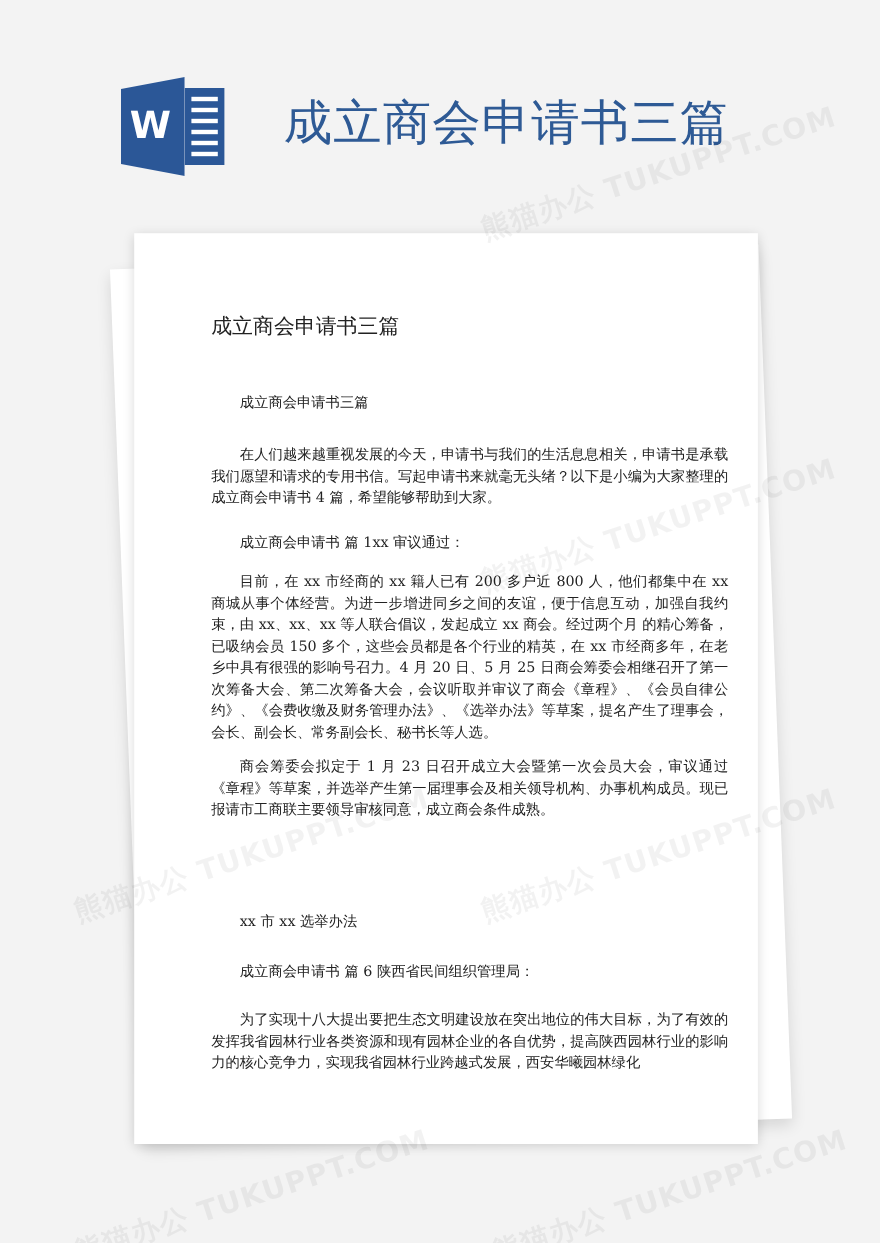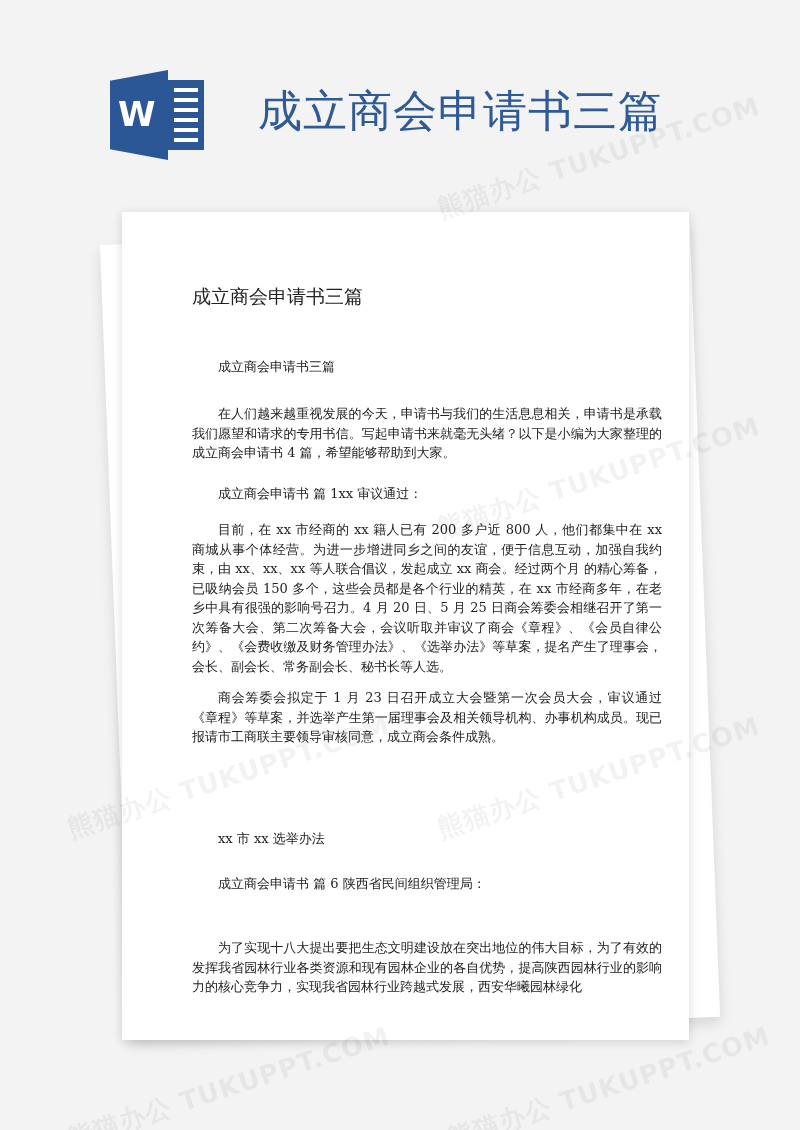--- a/index.html
+++ b/index.html
@@ -76,21 +76,21 @@
 
 <div class="sheet">
   <div class="doc-title">成立商会申请书三篇</div>
   <div class="p lead" style="top:145px">成立商会申请书三篇</div>
   <div class="p indent" style="top:192px">在人们越来越重视发展的今天，申请书与我们的生活息息相关，申请书是承载我们愿望和请求的专用书信。写起申请书来就毫无头绪？以下是小编为大家整理的成立商会申请书 4 篇，希望能够帮助到大家。</div>
   <div class="p lead" style="top:272px">成立商会申请书 篇 1xx 审议通过：</div>
   <div class="p indent" style="top:308px">目前，在 xx 市经商的 xx 籍人已有 200 多户近 800 人，他们都集中在 xx 商城从事个体经营。为进一步增进同乡之间的友谊，便于信息互动，加强自我约束，由 xx、xx、xx 等人联合倡议，发起成立 xx 商会。经过两个月 的精心筹备，已吸纳会员 150 多个，这些会员都是各个行业的精英，在 xx 市经商多年，在老乡中具有很强的影响号召力。4 月 20 日、5 月 25 日商会筹委会相继召开了第一次筹备大会、第二次筹备大会，会议听取并审议了商会《章程》、《会员自律公约》、《会费收缴及财务管理办法》、《选举办法》等草案，提名产生了理事会，会长、副会长、常务副会长、秘书长等人选。</div>
   <div class="p indent" style="top:476px">商会筹委会拟定于 1 月 23 日召开成立大会暨第一次会员大会，审议通过《章程》等草案，并选举产生第一届理事会及相关领导机构、办事机构成员。现已报请市工商联主要领导审核同意，成立商会条件成熟。</div>
   <div class="p lead" style="top:617px">xx 市 xx 选举办法</div>
   <div class="p lead" style="top:662px">成立商会申请书 篇 6 陕西省民间组织管理局：</div>
-  <div class="p indent" style="top:726px">为了实现十八大提出要把生态文明建设放在突出地位的伟大目标，为了有效的发挥我省园林行业各类资源和现有园林企业的各自优势，提高陕西园林行业的影响力的核心竞争力，实现我省园林行业跨越式发展，西安华曦园林绿化</div>
+  <div class="p indent" style="top:706px">为了实现十八大提出要把生态文明建设放在突出地位的伟大目标，为了有效的发挥我省园林行业各类资源和现有园林企业的各自优势，提高陕西园林行业的影响力的核心竞争力，实现我省园林行业跨越式发展，西安华曦园林绿化</div>
 </div>
 
 <div class="watermark" style="left:430px;top:140px">熊猫办公 TUKUPPT.COM</div>
 <div class="watermark" style="left:430px;top:460px">熊猫办公 TUKUPPT.COM</div>
 <div class="watermark" style="left:60px;top:760px">熊猫办公 TUKUPPT.COM</div>
 <div class="watermark" style="left:430px;top:760px">熊猫办公 TUKUPPT.COM</div>
 <div class="watermark" style="left:60px;top:1070px">熊猫办公 TUKUPPT.COM</div>
 <div class="watermark" style="left:440px;top:1070px">熊猫办公 TUKUPPT.COM</div>
 
 </body></html>

